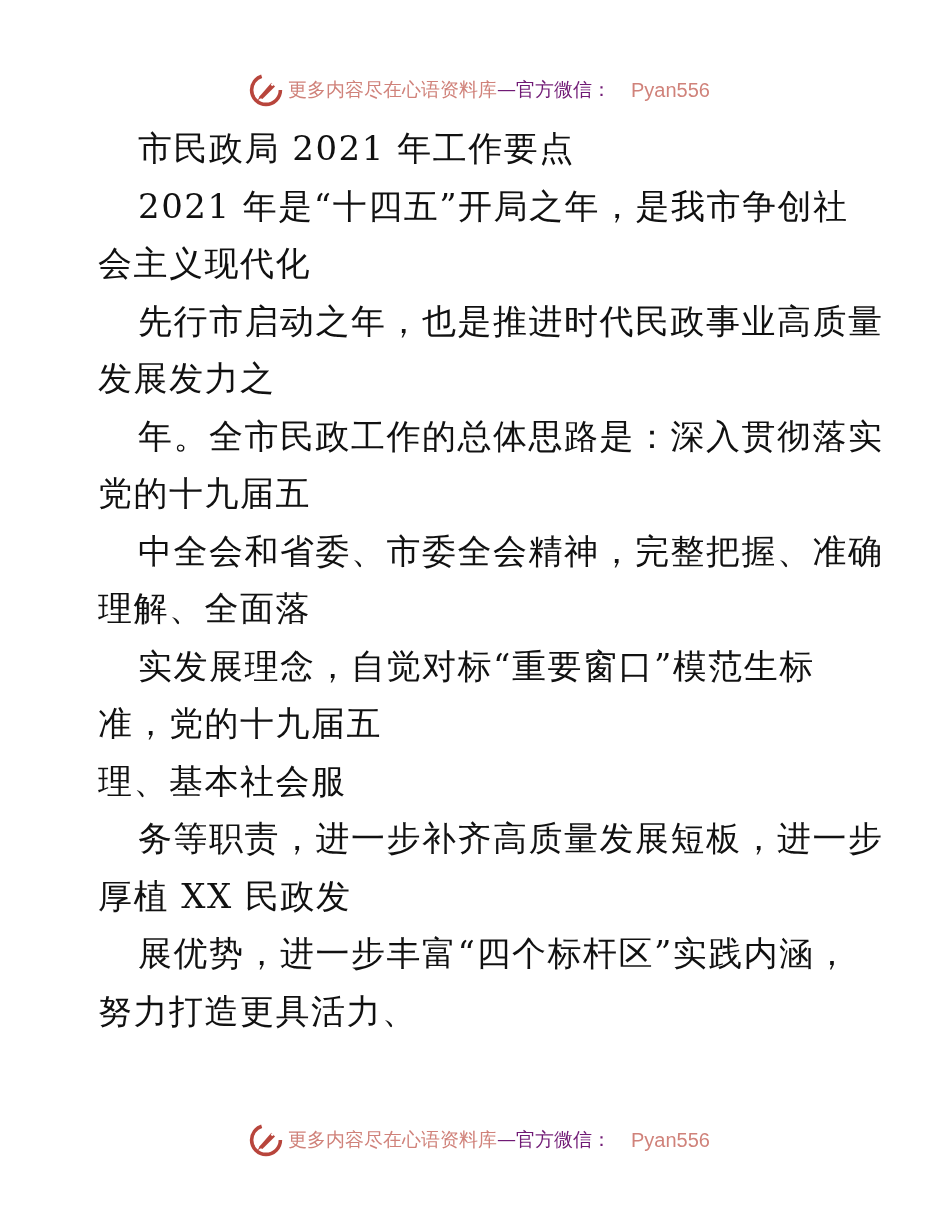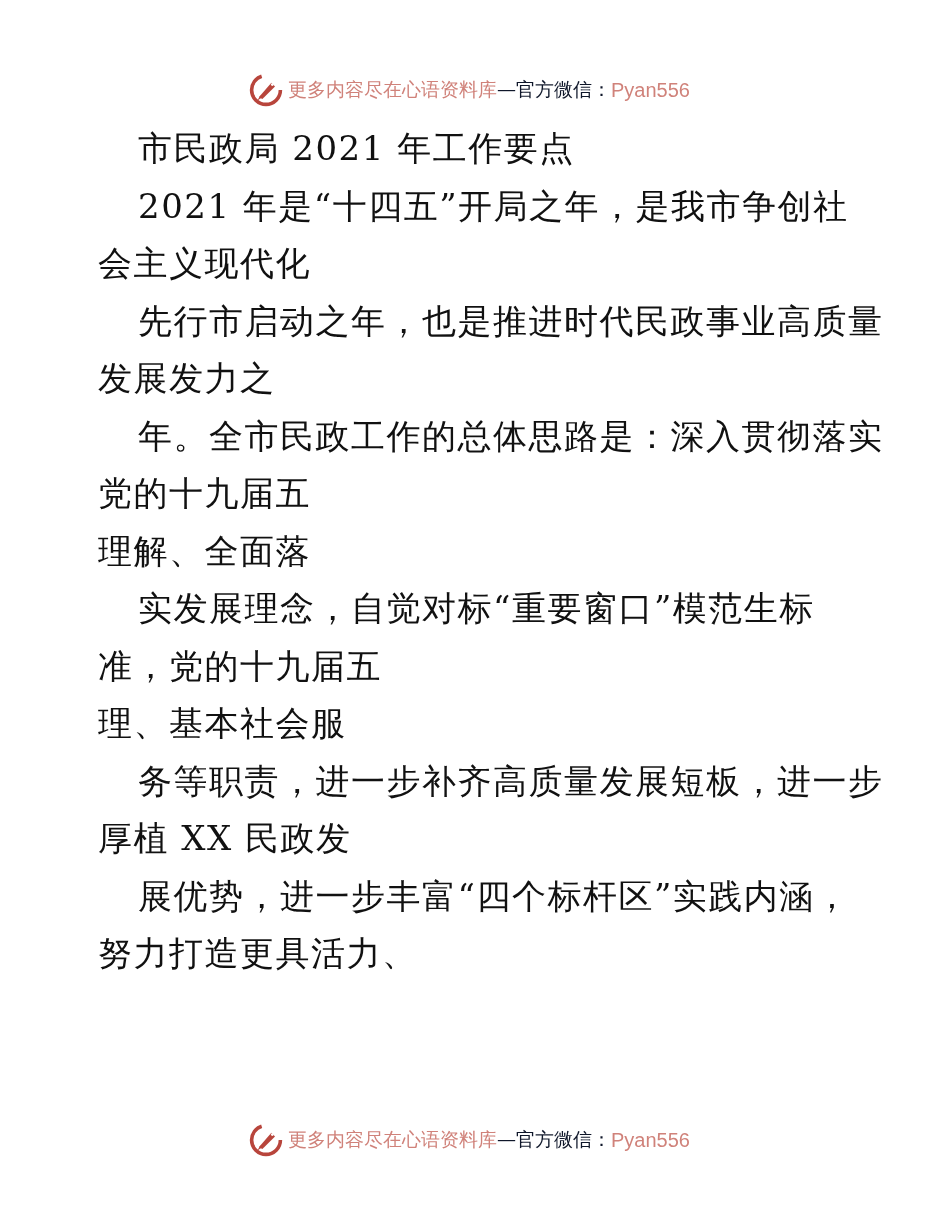--- a/index.html
+++ b/index.html
@@ -31,29 +31,29 @@
       margin-right: 4px;
       flex: none;
     }
     .wm-red {
       color: #d0827a;
       font-family: "DejaVu Serif", "Liberation Serif", serif;
       font-size: 19px;
       letter-spacing: 0px;
     }
     .wm-grey {
-      color: #0f172a;
+      color: #701a75;
       font-family: "DejaVu Serif", "Liberation Serif", serif;
       font-size: 19px;
     }
     .wm-id {
       color: #d0827a;
       font-family: "Liberation Sans", "DejaVu Sans", sans-serif;
       font-size: 20px;
-      margin-left: 0;
+      margin-left: 20px;
     }
     .content {
       position: absolute;
       left: 98px;
       top: 120px;
       width: 760px;
     }
     .line {
       font-size: 34px;
       line-height: 57.5px;
@@ -81,20 +81,21 @@
 </div>
 
 <div class="content">
   <div class="line indent">市民政局 2021 年工作要点</div>
   <div class="line indent">2021 年是“十四五”开局之年，是我市争创社</div>
   <div class="line">会主义现代化</div>
   <div class="line indent">先行市启动之年，也是推进时代民政事业高质量</div>
   <div class="line">发展发力之</div>
   <div class="line indent">年。全市民政工作的总体思路是：深入贯彻落实</div>
   <div class="line">党的十九届五</div>
+  <div class="line indent">中全会和省委、市委全会精神，完整把握、准确</div>
   <div class="line">理解、全面落</div>
   <div class="line indent">实发展理念，自觉对标“重要窗口”模范生标</div>
   <div class="line">准，党的十九届五</div>
   <div class="line">理、基本社会服</div>
   <div class="line indent">务等职责，进一步补齐高质量发展短板，进一步</div>
   <div class="line">厚植 XX 民政发</div>
   <div class="line indent">展优势，进一步丰富“四个标杆区”实践内涵，</div>
   <div class="line">努力打造更具活力、</div>
 </div>
 

